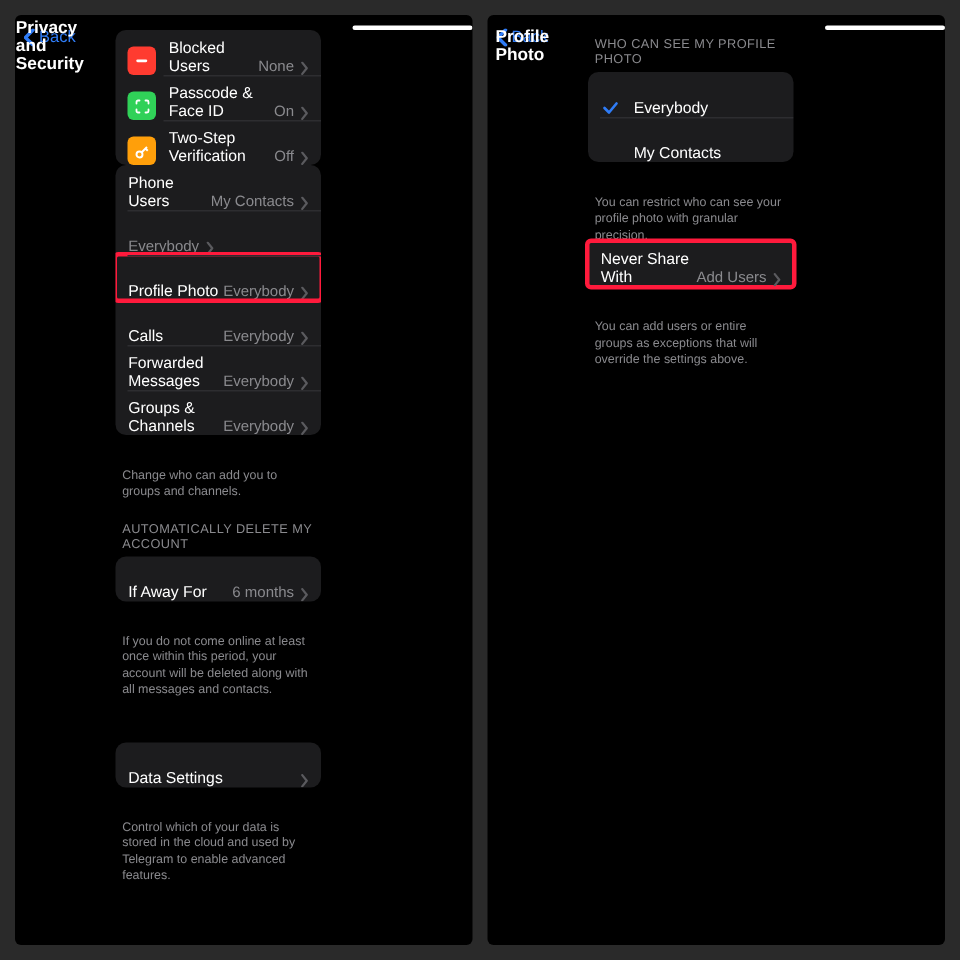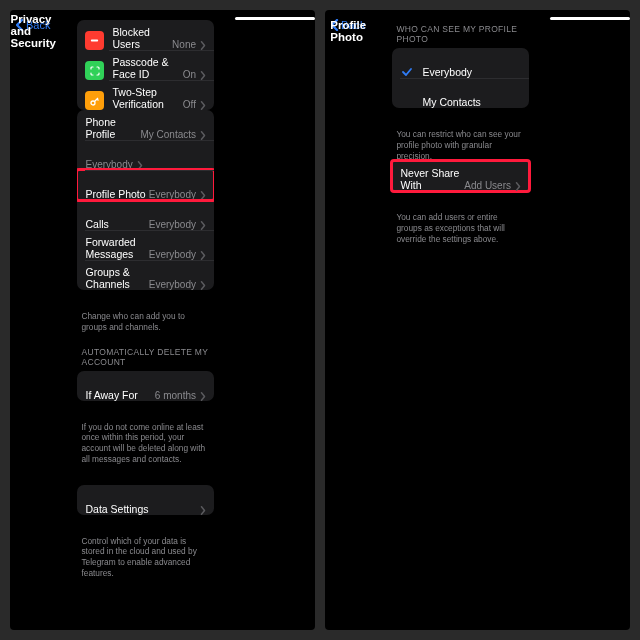--- a/index.html
+++ b/index.html
@@ -131,21 +131,21 @@
         <div class="row-label">Two-Step Verification</div>
         <div class="row-value">Off</div>
         <svg class="chev" viewBox="0 0 8 12">
             <path d="M2 1 L6 6 L2 11"></path>
           </svg>
       </div>
     </div>
 
     <div class="group">
       <div class="row">
-        <div class="row-label">Phone Profile</div>
+        <div class="row-label">Phone Users</div>
         <div class="row-value">My Contacts</div>
         <svg class="chev" viewBox="0 0 8 12">
             <path d="M2 1 L6 6 L2 11"></path>
           </svg>
       </div>
       <div class="row">
         <div class="row-value">Everybody</div>
         <svg class="chev" viewBox="0 0 8 12">
             <path d="M2 1 L6 6 L2 11"></path>
           </svg>
@@ -186,21 +186,21 @@
       <div class="row">
         <div class="row-label">If Away For</div>
         <div class="row-value">6 months</div>
         <svg class="chev" viewBox="0 0 8 12">
             <path d="M2 1 L6 6 L2 11"></path>
           </svg>
       </div>
     </div>
     <div class="footer-text">If you do not come online at least once within this period, your account will be deleted along with all messages and contacts.</div>
 
-    <div class="group" style="margin-top:20px">
+    <div class="group" style="margin-top:30px">
       <div class="row">
         <div class="row-label">Data Settings</div>
         <svg class="chev" viewBox="0 0 8 12">
             <path d="M2 1 L6 6 L2 11"></path>
           </svg>
       </div>
     </div>
     <div class="footer-text">Control which of your data is stored in the cloud and used by Telegram to enable advanced features.</div>
 
   </div>

